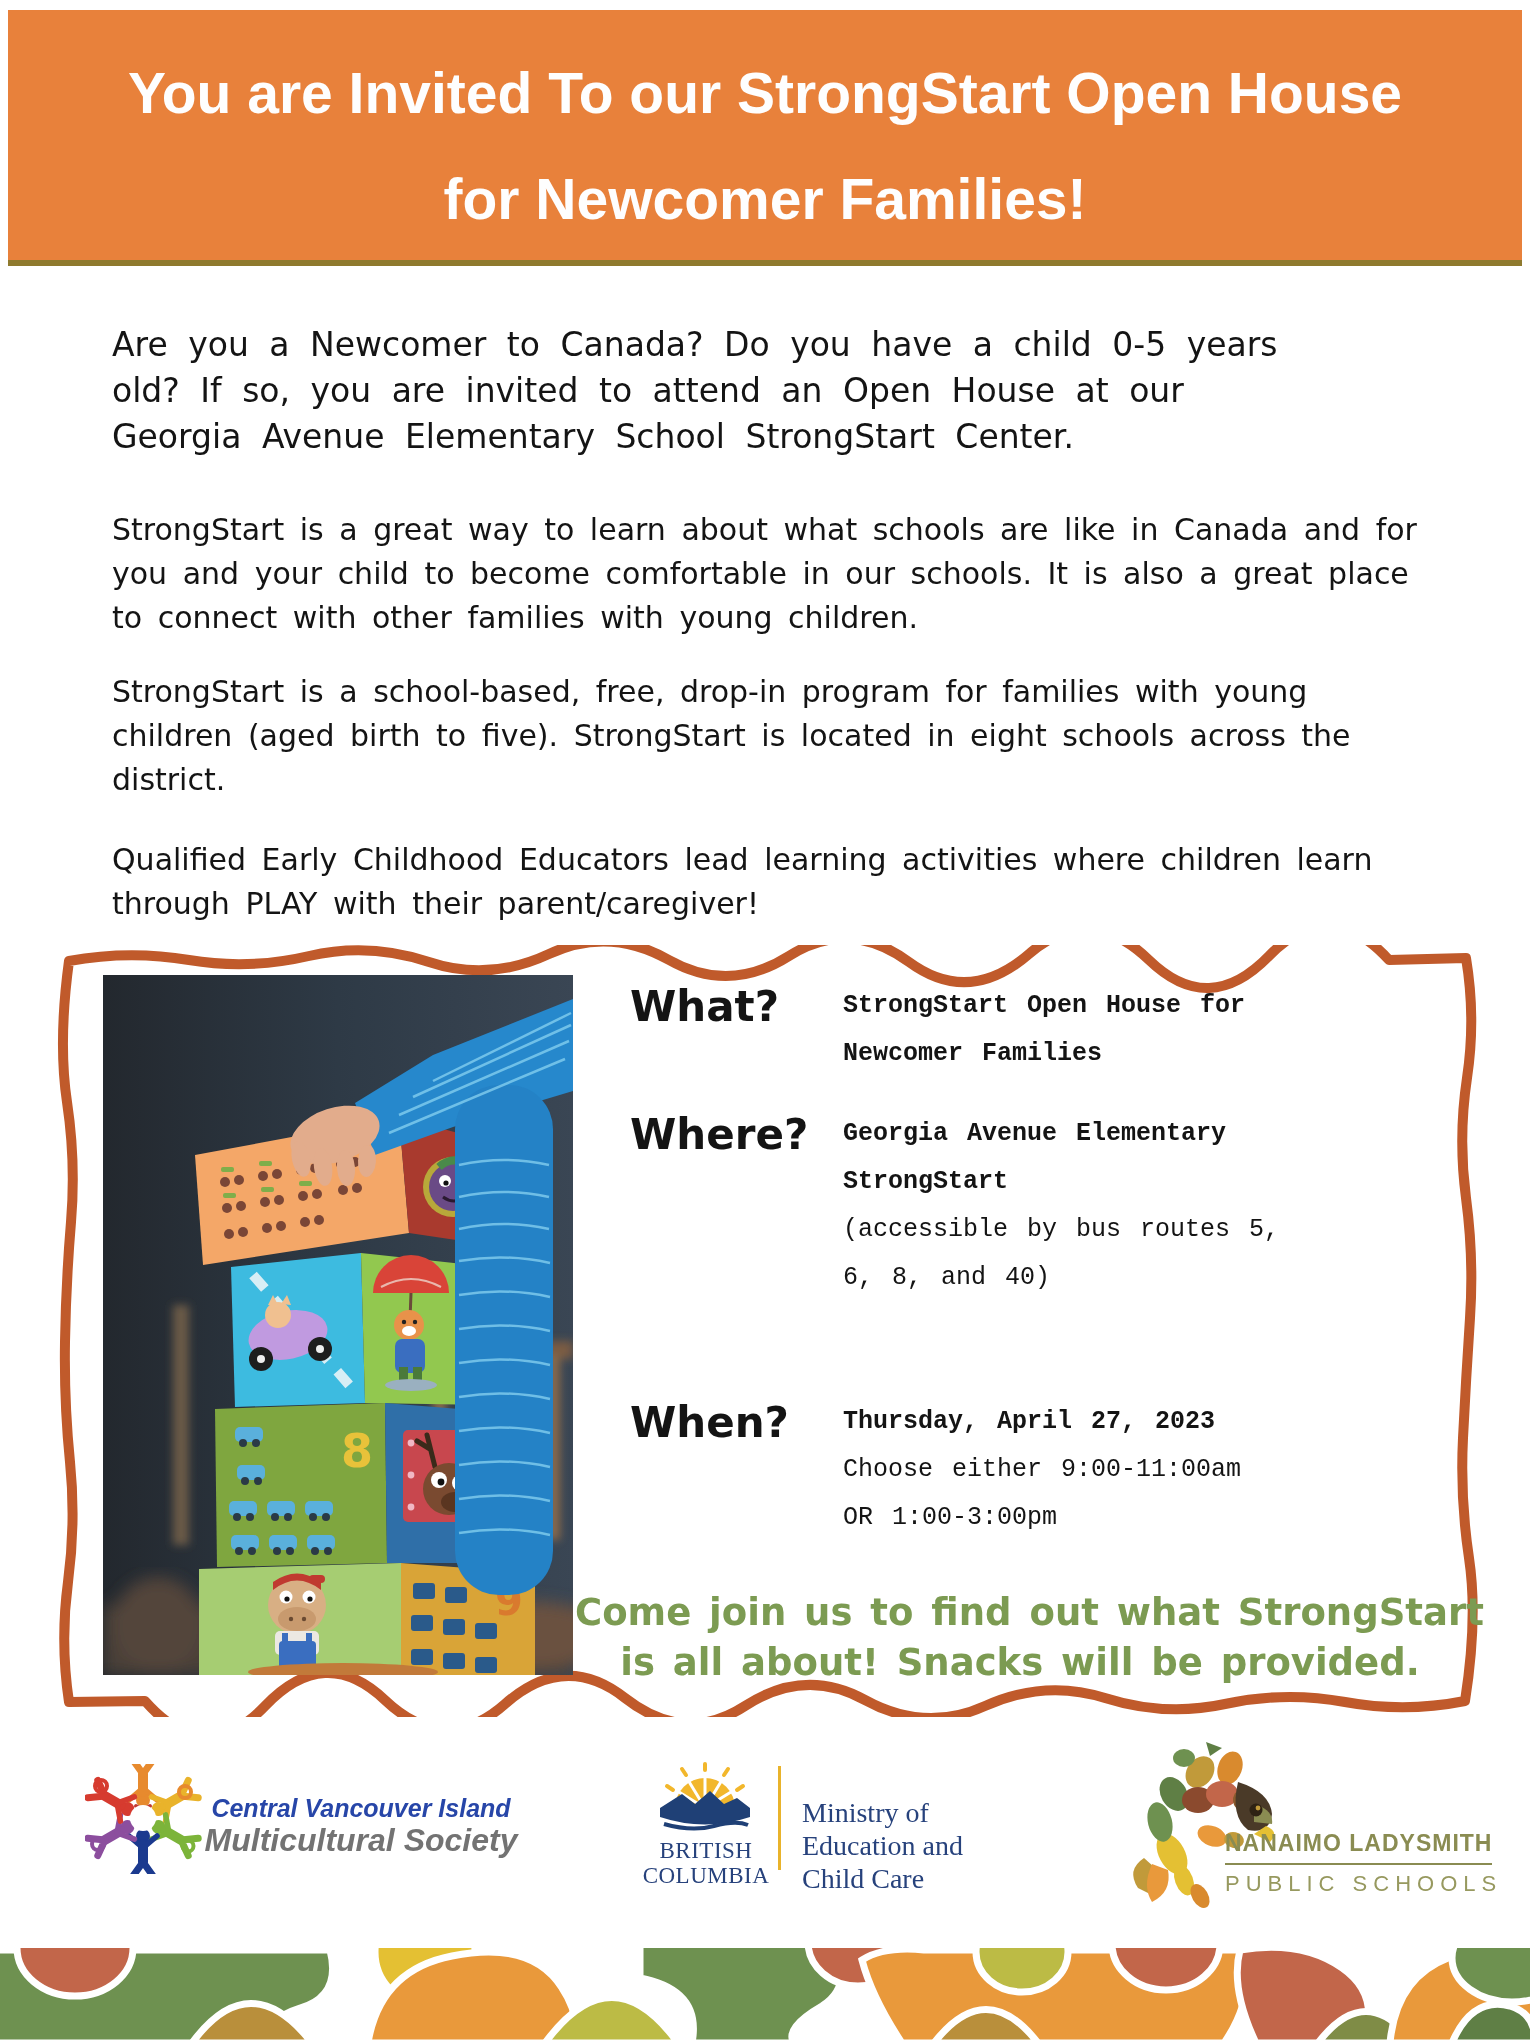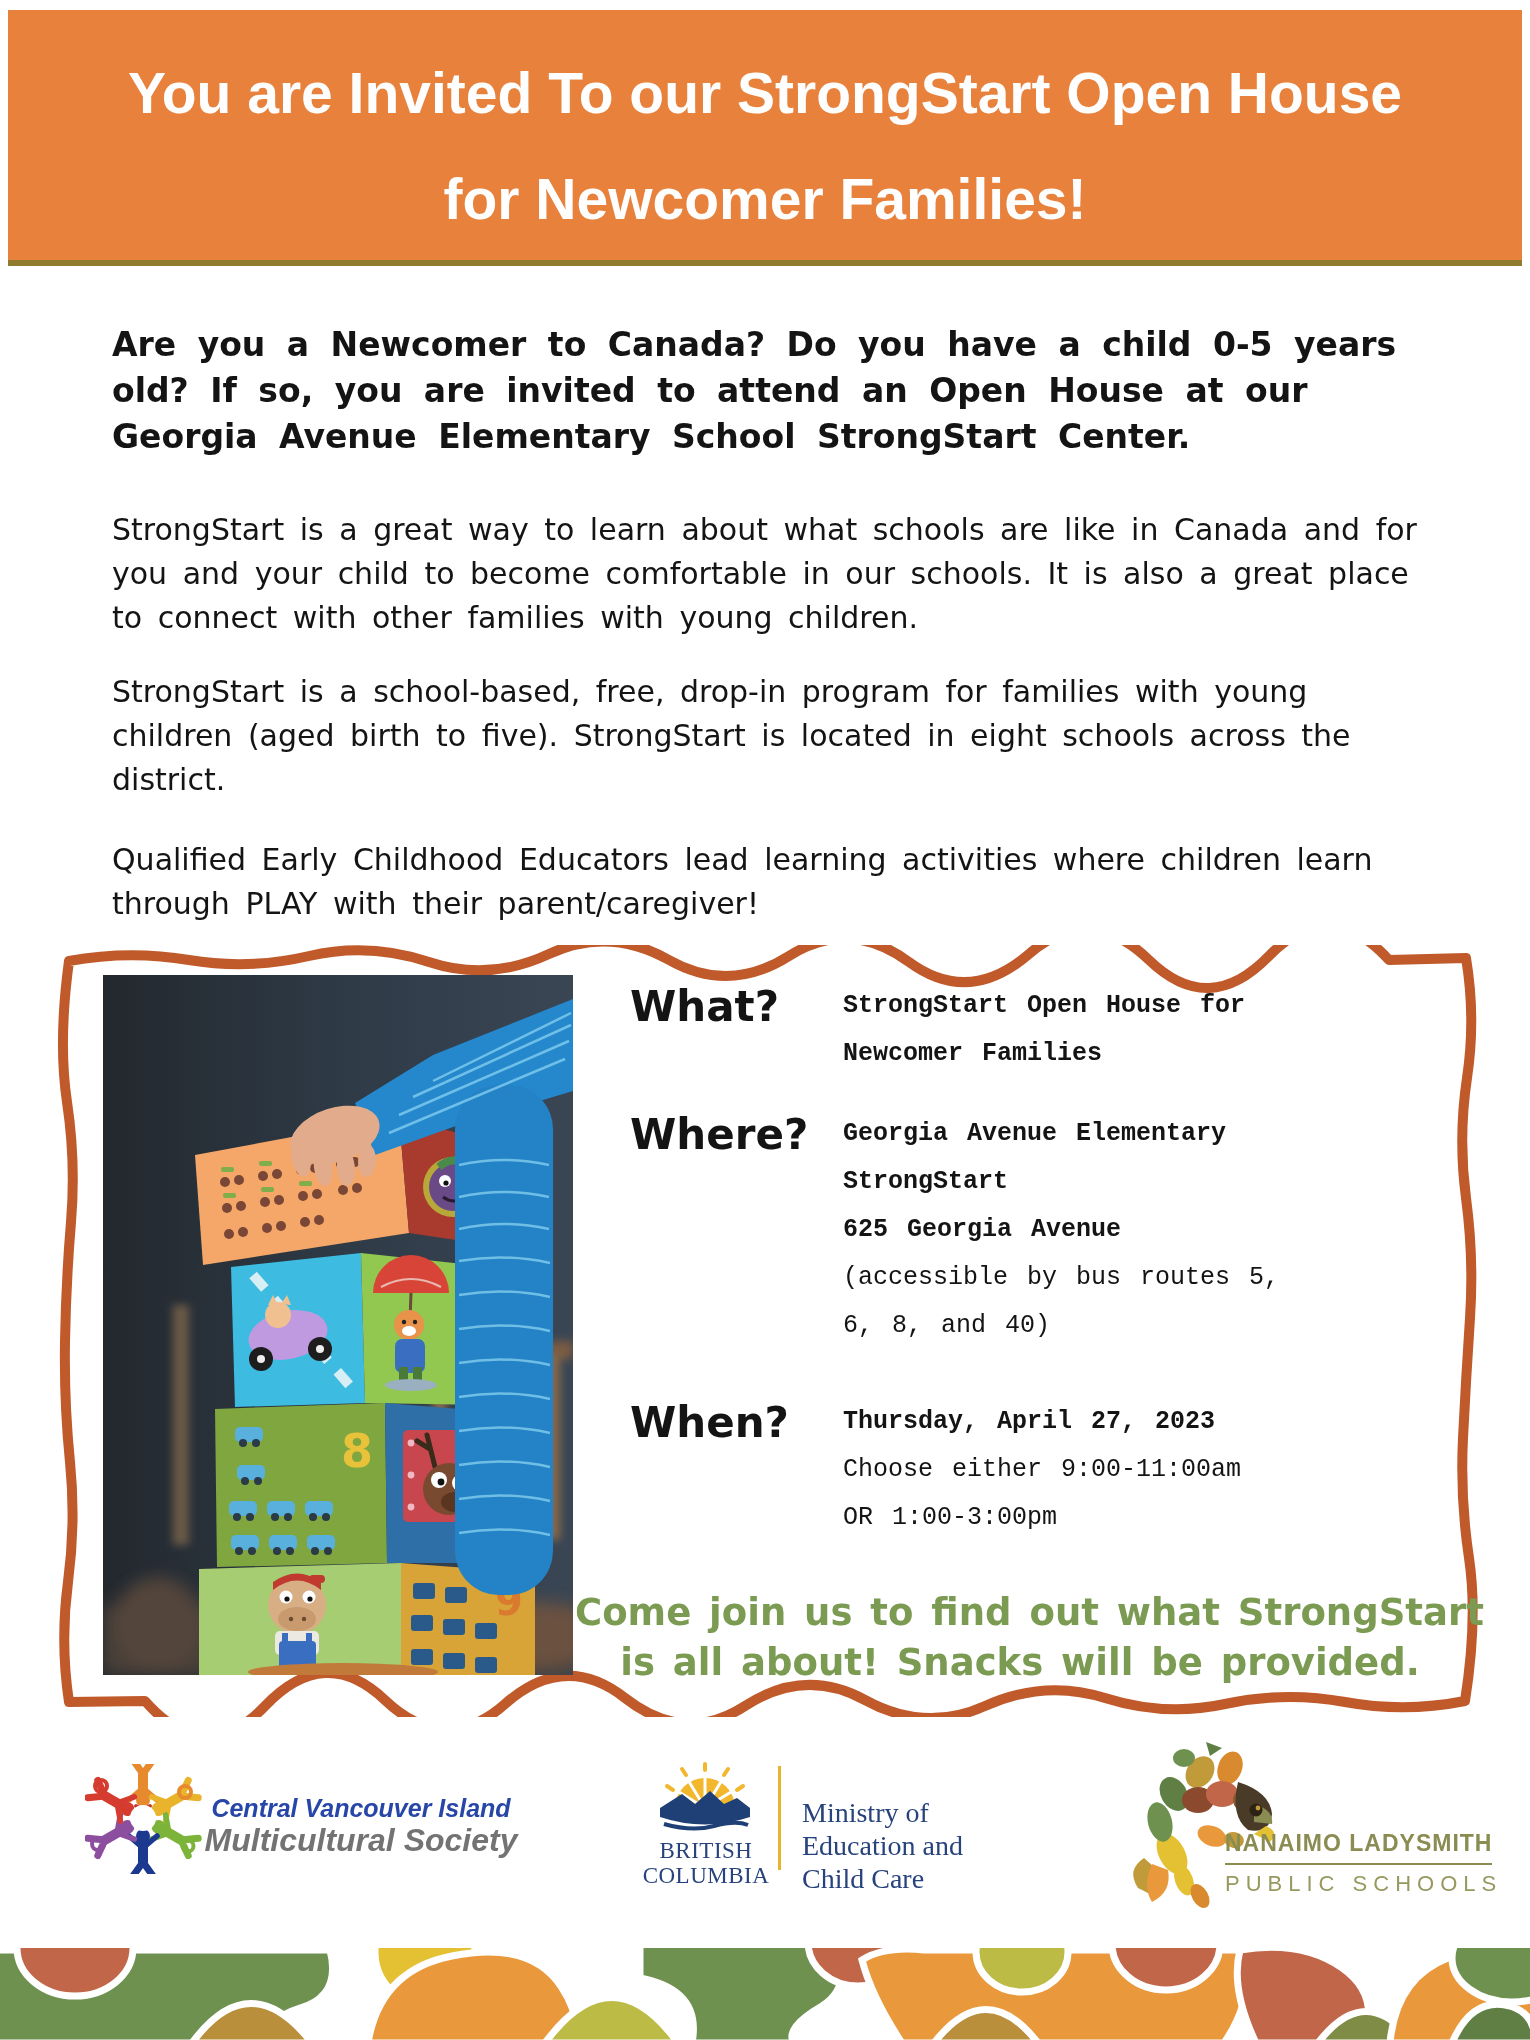--- a/index.html
+++ b/index.html
@@ -10,21 +10,21 @@
 
   
   .banner{left:8px;top:10px;width:1514px;height:250px;background:#E8813B;
           border-bottom:6px solid #8F7A2E;text-align:center;color:#FEFEFE;
           font-family:"Liberation Sans",sans-serif;font-weight:700;}
   .banner .t1{padding-top:52px;font-size:57px;line-height:62px;}
   .banner .t2{padding-top:44px;font-size:57px;line-height:62px;}
 
   
   .intro{font-size:30px;line-height:44px;word-spacing:6px;}
-  .p1{left:112px;top:322px;font-weight:700;font-size:33px;line-height:46px;word-spacing:10px;}
+  .p1{left:112px;top:322px;font-weight:400;font-size:33px;line-height:46px;word-spacing:10px;}
   .p2{left:112px;top:508px;}
   .p3{left:112px;top:670px;}
   .p4{left:112px;top:838px;}
 
   
   .details-label{font-size:42px;font-weight:700;word-spacing:4px;}
   .details-answer{font-size:25px;line-height:48px;word-spacing:4px;font-family:Liberation Mono, monospace;}
   .bold{font-weight:700;}
   .reg{font-weight:400;}
   .row-what-label{left:630px;top:982px;}
@@ -316,21 +316,20 @@
   <div class="abs details-label row-what-label">What?</div>
   <div class="abs details-answer row-what-answer">
     <div class="line bold">StrongStart Open House for</div>
     <div class="line bold">Newcomer Families</div>
   </div>
 
   <div class="abs details-label row-where-label">Where?</div>
   <div class="abs details-answer row-where-answer">
     <div class="line bold">Georgia Avenue Elementary</div>
     <div class="line bold">StrongStart</div>
-    <div class="line bold">625 Georgia Avenue</div>
     <div class="line reg">(accessible by bus routes 5,</div>
     <div class="line reg">6, 8, and 40)</div>
   </div>
 
   <div class="abs details-label row-when-label">When?</div>
   <div class="abs details-answer row-when-answer">
     <div class="line bold">Thursday, April 27, 2023</div>
     <div class="line reg">Choose either 9:00-11:00am</div>
     <div class="line reg">OR 1:00-3:00pm</div>
   </div>

